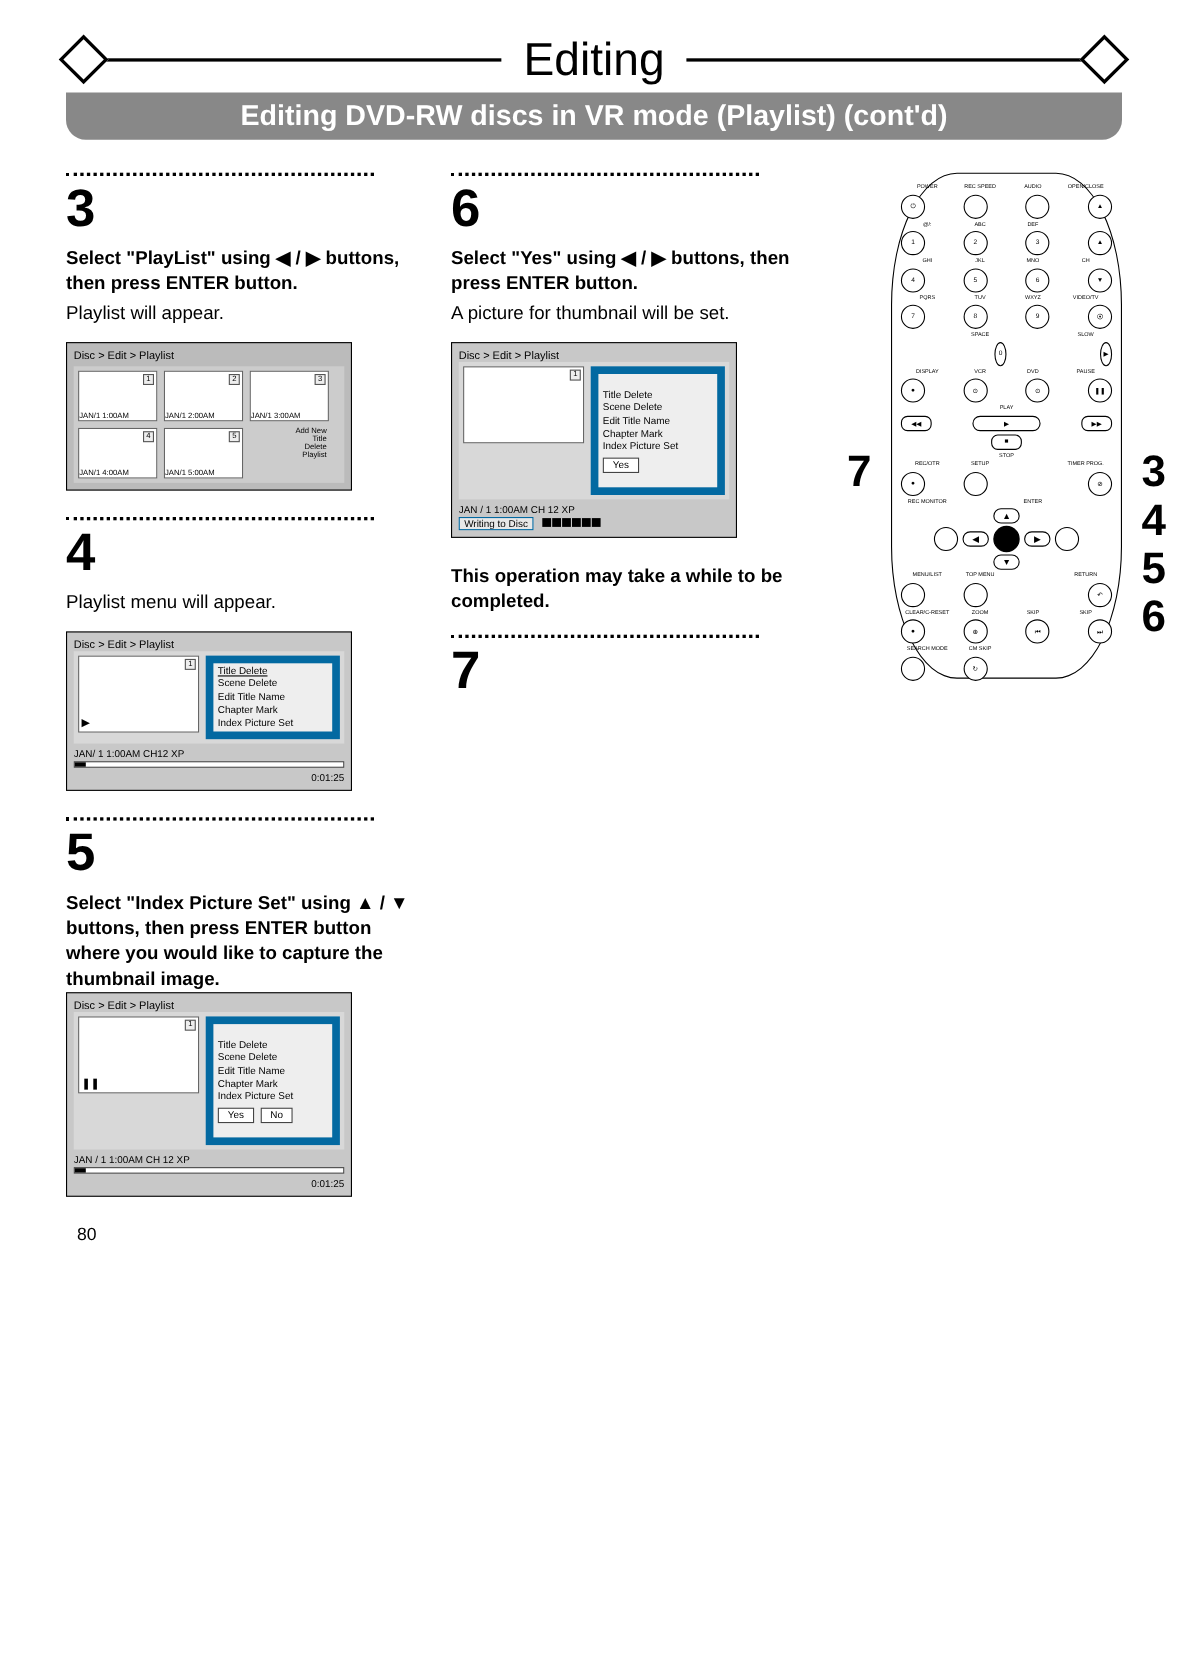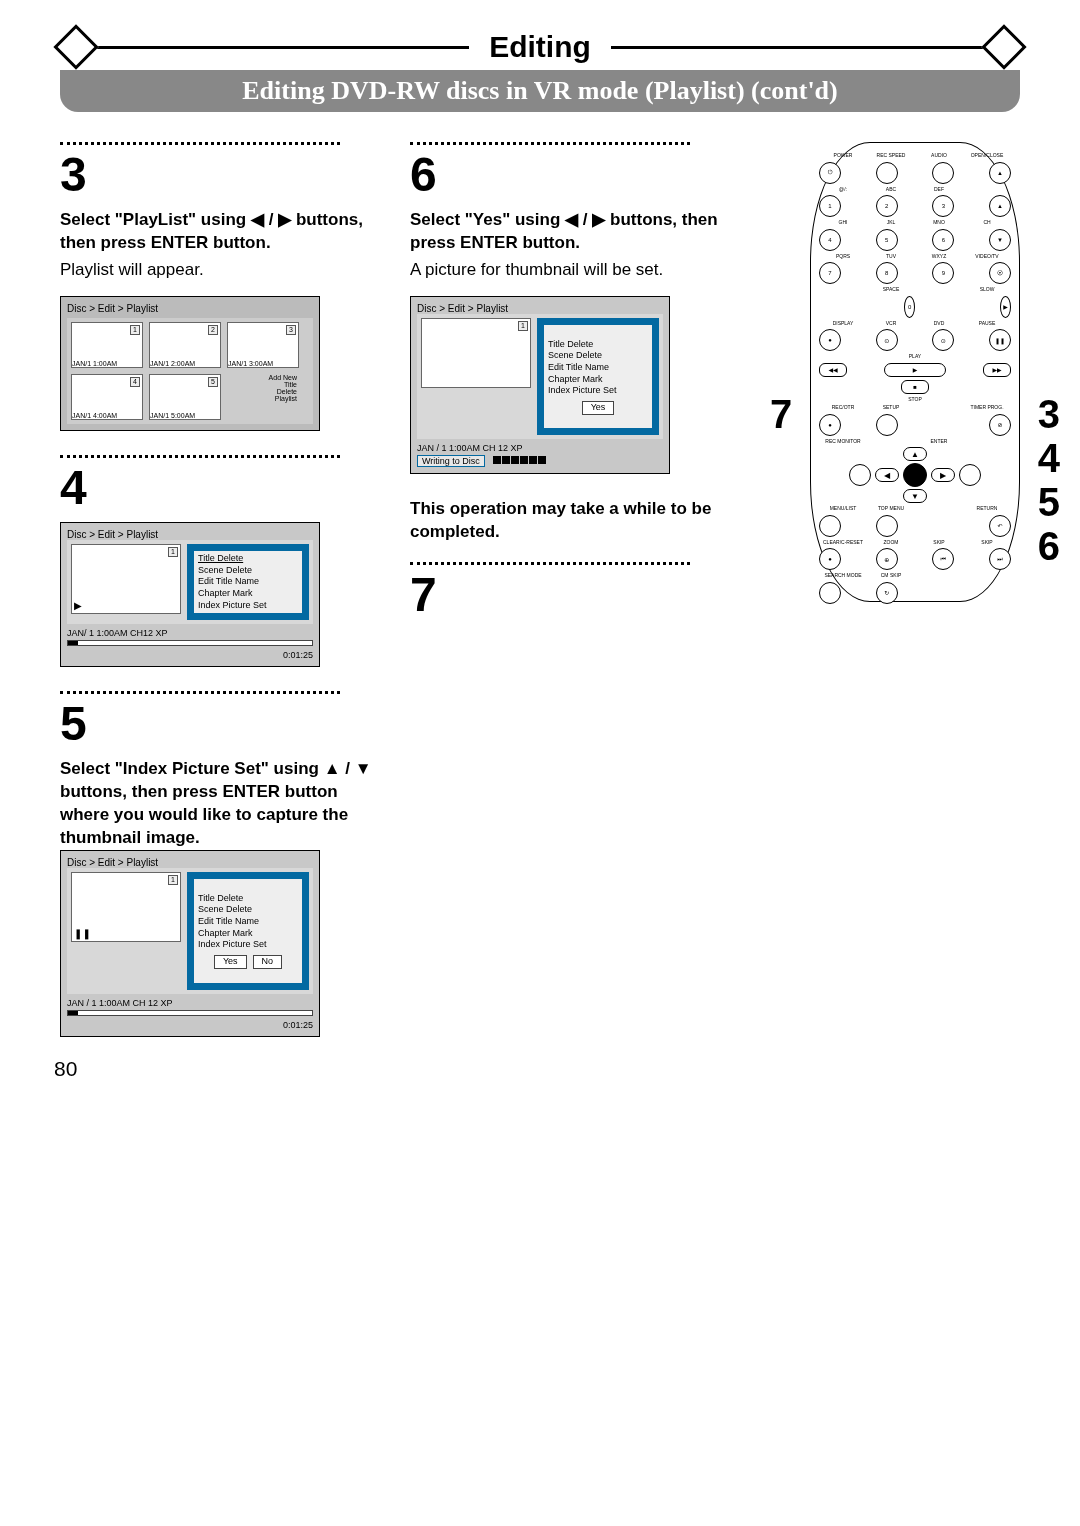--- a/index.html
+++ b/index.html
@@ -2,23 +2,23 @@
 <html><head>
 <meta charset="utf-8">
 <style>
   * { margin: 0; padding: 0; box-sizing: border-box; }
   body { font-family: Arial, Helvetica, sans-serif; background: #fff; color: #000; }
   .page { width: 1080px; margin: 0 auto; padding: 30px 60px 40px; position: relative; }
   .header-wrap { position: relative; margin-bottom: 20px; }
   .banner-line { position: relative; display:flex; align-items:center; }
   .banner-line .line { flex:1; height:3px; background:#000; }
   .banner-line .title-box { background:#fff; padding:0 20px; }
-  .page-title { font-size: 30px; font-weight: bold; text-align: center; }
+  .page-title { font-size: 42px; font-weight: normal; text-align: center; }
   .diamond { width: 32px; height: 32px; border:3px solid #000; transform: rotate(45deg); background:#fff; }
-  .sub-banner { background:#888; color:#fff; font-size:26px; font-weight:bold; text-align:center; padding:6px 0; border-radius:0 0 18px 18px; margin-top:6px;font-family:Liberation Serif, serif; }
+  .sub-banner { background:#888; color:#fff; font-size:26px; font-weight:bold; text-align:center; padding:6px 0; border-radius:0 0 18px 18px; margin-top:6px; }
   .columns { display:flex; gap:30px; margin-top:30px; }
   .col { }
   .col.left { width: 320px; }
   .col.mid { width: 320px; }
   .col.right { flex:1; display:flex; justify-content:flex-end; }
   .dotted { border:none; border-top:3px dotted #000; width:280px; margin-bottom:6px; }
   .step-num { font-size:48px; font-weight:bold; line-height:1; margin-bottom:10px; }
   .step-bold { font-size:17px; font-weight:bold; line-height:1.35; }
   .step-text { font-size:17px; line-height:1.35; margin-top:4px; margin-bottom:14px; }
   .screenshot { border:1px solid #000; background:#bbb; width:260px; padding:6px; font-size:10px; color:#000; margin-bottom:24px; }
@@ -27,35 +27,35 @@
   .thumb { width:72px; height:46px; background:#fff; border:1px solid #666; position:relative; font-size:7px; display:flex; flex-direction:column; justify-content:flex-end; }
   .thumb .tn-num { position:absolute; top:2px; right:2px; background:#eee; border:1px solid #555; width:10px; height:10px; font-size:7px; text-align:center; line-height:8px; }
   .thumb .tn-label { font-size:7px; }
   .mini-add { width:72px; height:46px; font-size:7px; text-align:right; padding-right:2px; }
   .menu-shot { border:1px solid #000; background:#c8c8c8; width:260px; font-size:10px; padding:6px; margin-bottom:24px; }
   .menu-shot .inner { display:flex; gap:6px; background:#d8d8d8; padding:4px; }
   .menu-shot .preview { width:110px; height:70px; background:#fff; border:1px solid #666; position:relative; }
   .menu-shot .preview .tn-num { position:absolute; top:2px; right:2px; background:#eee; border:1px solid #555; width:10px; height:10px; font-size:7px; text-align:center; line-height:8px; }
   .menu-shot .opts { flex:1; background:#eee; border:7px solid #0369a1; padding:2px 4px; font-size:9px; line-height:1.3; }
   .menu-shot .opts .sel { text-decoration: underline; }
-  .menu-shot .yesrow { display:flex; justify-content:center; gap:6px; margin-top:4px; }
+  .menu-shot .yesrow { display:flex; justify-content:flex-start; gap:6px; margin-top:4px; }
   .menu-shot .yesrow .btn { border:1px solid #444; background:#fff; padding:0 8px; font-size:9px; }
   .menu-shot .statusbar { font-size:9px; margin-top:4px; display:flex; justify-content:space-between; }
   .menu-shot .bar { height:6px; background:#fff; border:1px solid #444; margin-top:2px; position:relative; }
   .menu-shot .bar .fill { background:#000; height:100%; width:4%; }
   .remote-area { position:relative; }
   .remote { background:#fff; border:1px solid #000; border-radius: 60px/120px; width:210px; height:460px; padding:10px 8px; }
   .remote .row { display:flex; justify-content:space-between; margin-bottom:3px; }
   .rbtn { border:1px solid #000; border-radius:50%; width:22px; height:22px; font-size:6px; display:flex; align-items:center; justify-content:center; background:#fff; }
   .rbtn.sq { border-radius:6px; width:28px; height:14px; }
   .rbtn.wide { border-radius:10px; width:62px; height:14px; }
   .rlbl { font-size:5px; text-align:center; width:100%; line-height:1.1; }
   .side-nums { position:absolute; right:-40px; top:250px; font-size:40px; font-weight:bold; line-height:1.1; }
   .side-num-left { position:absolute; left:-40px; top:250px; font-size:40px; font-weight:bold; }
-  .page-num { position:absolute; bottom:20px; left:54px; font-size:21px; }
+  .page-num { position:absolute; bottom:20px; left:70px; font-size:16px; }
   .dpad { display:flex; flex-direction:column; align-items:center; gap:2px; margin:3px 0;}
   .dpad-row { display:flex; gap:4px; align-items:center; }
   .dpad-btn { border:1px solid #000; width:24px; height:14px; border-radius:7px; font-size:8px; display:flex; align-items:center; justify-content:center; }
   .dpad-center { border:1px solid #000; width:24px; height:24px; border-radius:50%; background:#000; }
   .writing { border:1px solid #0369a1; padding:0 4px; background:#e8e8e8; display:inline-block; margin-right:6px;}
   .blocks { display:inline-flex; gap:1px; }
   .blocks span{ width:8px; height:8px; background:#000; display:inline-block;}
 </style>
 </head>
 <body>
@@ -109,20 +109,21 @@
             </div>
           <div class="mini-add" style="white-space:pre-line;">Add New
 Title
 Delete
 Playlist</div>
         </div>
       </div>
 
       <hr class="dotted">
       <div class="step-num">4</div>
+      <div class="step-text">Playlist menu will appear.</div>
 
       <div class="menu-shot">
         <div class="crumb">Disc &gt; Edit &gt; Playlist</div>
         <div class="inner">
           <div class="preview">
               <div class="tn-num">1</div>
               <div style="position:absolute;bottom:2px;left:2px;font-size:10px;">▶</div>
             </div>
           <div class="opts">
             <div class="sel">Title Delete</div>

